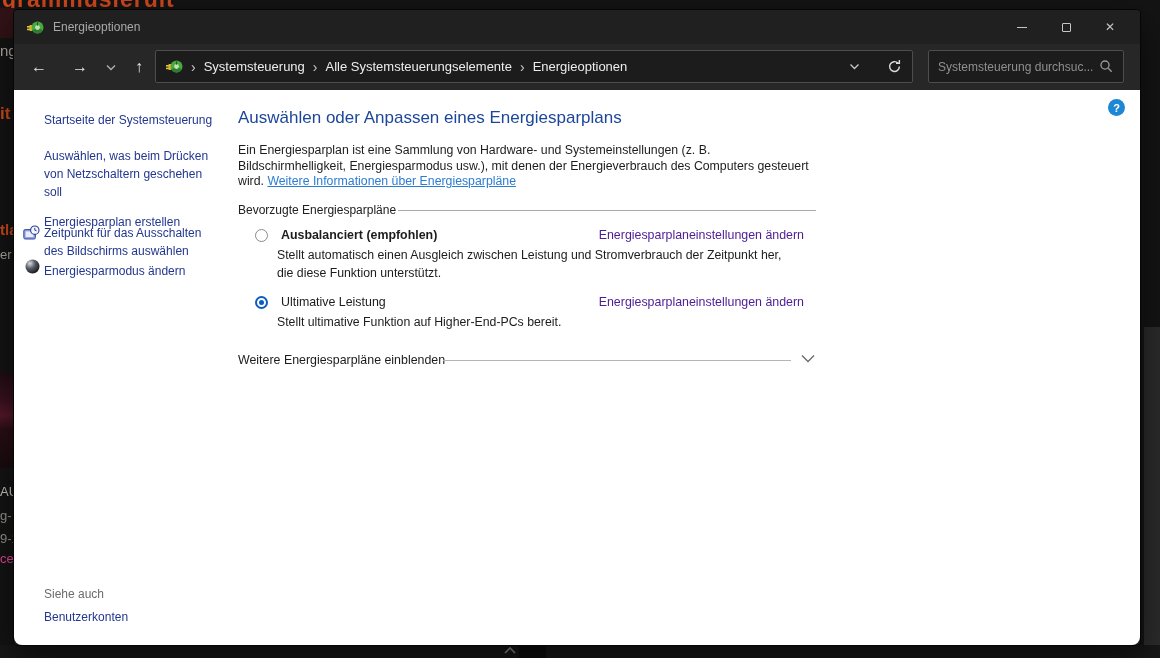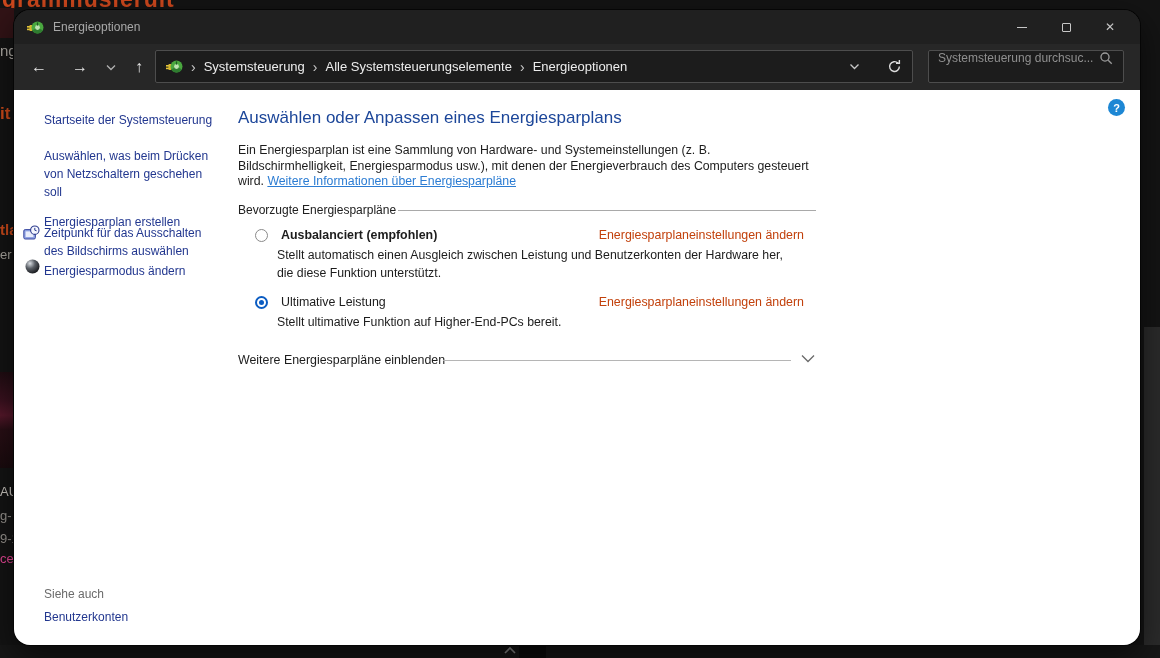--- a/index.html
+++ b/index.html
@@ -20,21 +20,21 @@
   .maroon-block { position:absolute; left:0; top:8px; width:14px; height:30px; background:#321316; }
   .photo-block  { position:absolute; left:0; top:372px; width:14px; height:96px;
                   background: linear-gradient(180deg,#200d12 0%, #3c1220 30%, #57182b 45%, #2a0f16 60%, #1a0b0e 100%); }
   .right-strip  { position:absolute; left:1144px; top:327px; width:16px; height:331px; background:#2b2b2b; }
   .bottom-strip { position:absolute; left:0; top:645px; width:1160px; height:13px; background:#171717; }
   .bottom-dark-box { position:absolute; left:519px; top:645px; width:27px; height:13px; background:#0c0c0c; }
   .bottom-chevron { position:absolute; left:502px; top:645px; width:16px; height:12px; }
 
   
   .window { position:absolute; left:14px; top:10px; width:1126px; height:635px;
-            background:#202020; border-radius:16px; overflow:hidden;
+            background:#202020; border-radius:4px; overflow:hidden;
             box-shadow: 0 0 0 1px #060606, 0 12px 34px rgba(0,0,0,.6); }
 
   
   .titlebar { position:absolute; left:0; top:0; right:0; height:34px; background:#202020;
               display:flex; align-items:center; padding-left:13px; }
   .app-icon { width:17px; height:17px; flex:0 0 auto; }
   .win-title { margin-left:9px; font-size:12px; color:#a8a8a8; }
   .win-controls { position:absolute; right:8px; top:0; height:34px; display:flex; align-items:center; }
   .wc { width:44px; height:34px; display:flex; align-items:center; justify-content:center; color:#c6c6c6; cursor:default; }
   .wc-min-glyph { width:10px; height:1px; background:#c6c6c6; }
@@ -48,21 +48,21 @@
   .nav-back    { left:12px; }
   .nav-forward { left:53px; }
   .nav-chevron { left:88px; width:18px; }
   .nav-up      { left:112px; }
   .addressbar { position:absolute; left:141px; top:6px; width:758px; height:33px; background:#1c1c1c;
                 border:1px solid #4d4d4d; border-radius:2px; display:flex; align-items:center; padding:0 10px; }
   .bc-sep { color:#c9c9c9; font-size:14px; margin:0 8px; }
   .bc-item { color:#ececec; font-size:13px; cursor:default; }
   .bar-right { margin-left:auto; display:flex; align-items:center; gap:27px; }
   .searchbox { position:absolute; left:914px; top:6px; width:196px; height:33px; background:#1c1c1c;
-               border:1px solid #4d4d4d; border-radius:2px; display:flex; align-items:flex-start; padding:0 9px; }
+               border:1px solid #4d4d4d; border-radius:2px; display:flex; align-items:center; padding:0 9px; }
   .searchbox input { flex:1; background:transparent; border:none; outline:none; color:#cfcfcf;
                      font-size:12px; font-family:"Liberation Sans", sans-serif; min-width:0; }
   .searchbox input::placeholder { color:#8f8f8f; }
 
   
   .content { position:absolute; left:0; top:80px; right:0; bottom:0; background:#ffffff;
              border-radius:0 0 8px 8px; font-size:12px; color:#1c1c1c; }
 
   
   .sb { position:absolute; color:#22378f; line-height:18px; cursor:default; }
@@ -86,21 +86,21 @@
 
   .plan { position:absolute; left:0; width:580px; }
   .plan-0 { top:137px; }
   .plan-1 { top:204px; }
   .radio { position:absolute; left:17px; top:2px; width:13px; height:13px; border-radius:50%;
            border:1px solid #8a8a8a; background:#fff; cursor:default; }
   .plan.selected .radio { border:2px solid #0b5cc2; }
   .plan.selected .radio::after { content:''; position:absolute; inset:2px; border-radius:50%; background:#0b5cc2; }
   .plan-name { position:absolute; left:35px; top:1px; font-size:12.4px; cursor:default;margin-left:8px; }
   .plan-0 .plan-name { font-weight:bold; }
-  .plan-link { position:absolute; right:14px; top:1px; font-size:12.4px; color:#c2410c; cursor:default; white-space:nowrap; }
+  .plan-link { position:absolute; right:14px; top:1px; font-size:12.4px; color:#4c1d95; cursor:default; white-space:nowrap; }
   .plan-desc { position:absolute; left:39px; top:19px; width:518px; line-height:18px; font-size:12.3px; color:#1c1c1c; }
 
   .more-row-label { position:absolute; left:0; top:263px; font-size:12.4px; cursor:default; }
   .more-line { position:absolute; left:205px; width:348px; top:270px; height:1px; background:#b5b5b5; }
   .more-chevron { position:absolute; left:562px; top:263px; width:16px; height:11px; cursor:default; }
 
   .help-btn { position:absolute; right:15px; top:9px; width:17px; height:17px; border-radius:50%;
               background:#1d87d4; color:#fff; font-size:11px; font-weight:bold;
               display:flex; align-items:center; justify-content:center; cursor:default; }
 </style>
@@ -230,21 +230,21 @@
         <div class="h1">Auswählen oder Anpassen eines Energiesparplans</div>
         <div class="intro"><span>Ein Energiesparplan ist eine Sammlung von Hardware- und Systemeinstellungen (z. B. Bildschirmhelligkeit, Energiesparmodus usw.), mit denen der Energieverbrauch des Computers gesteuert wird. </span><a>Weitere Informationen über Energiesparpläne</a></div>
 
         <div class="group-label">Bevorzugte Energiesparpläne</div>
         <div class="group-line"></div>
 
         <div class="plan plan-0">
           <span class="radio"></span>
           <span class="plan-name">Ausbalanciert (empfohlen)</span>
           <span class="plan-link">Energiesparplaneinstellungen ändern</span>
-          <div class="plan-desc">Stellt automatisch einen Ausgleich zwischen Leistung und Benutzerkonten der Hardware her, die diese Funktion unterstützt.</div>
+          <div class="plan-desc">Stellt automatisch einen Ausgleich zwischen Leistung und Stromverbrauch der Zeitpunkt her, die diese Funktion unterstützt.</div>
         </div>
 
         <div class="plan plan-1 selected">
           <span class="radio"></span>
           <span class="plan-name">Ultimative Leistung</span>
           <span class="plan-link">Energiesparplaneinstellungen ändern</span>
           <div class="plan-desc">Stellt ultimative Funktion auf Higher-End-PCs bereit.</div>
         </div>
 
         <div class="more-row-label">Weitere Energiesparpläne einblenden</div>

